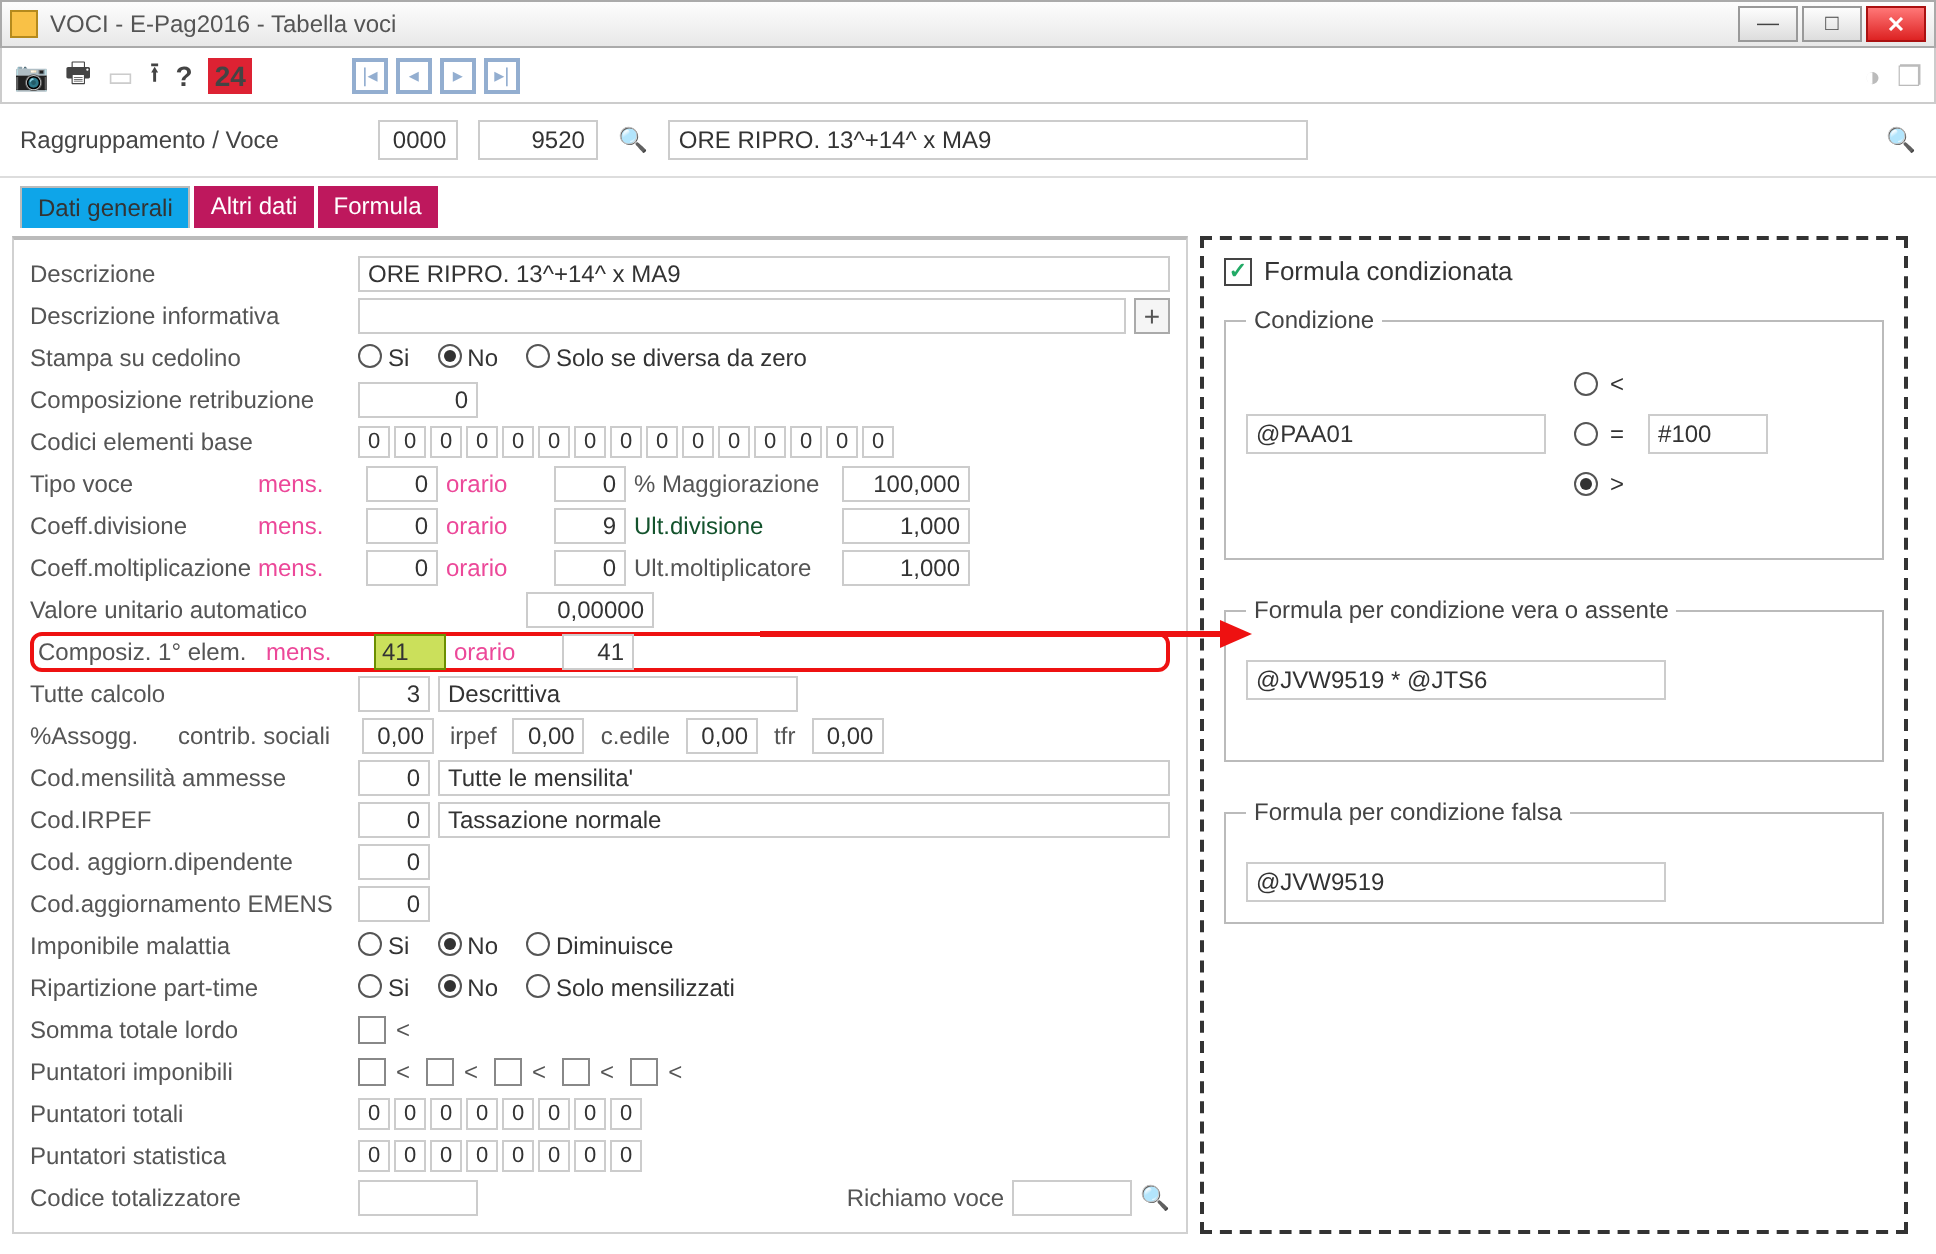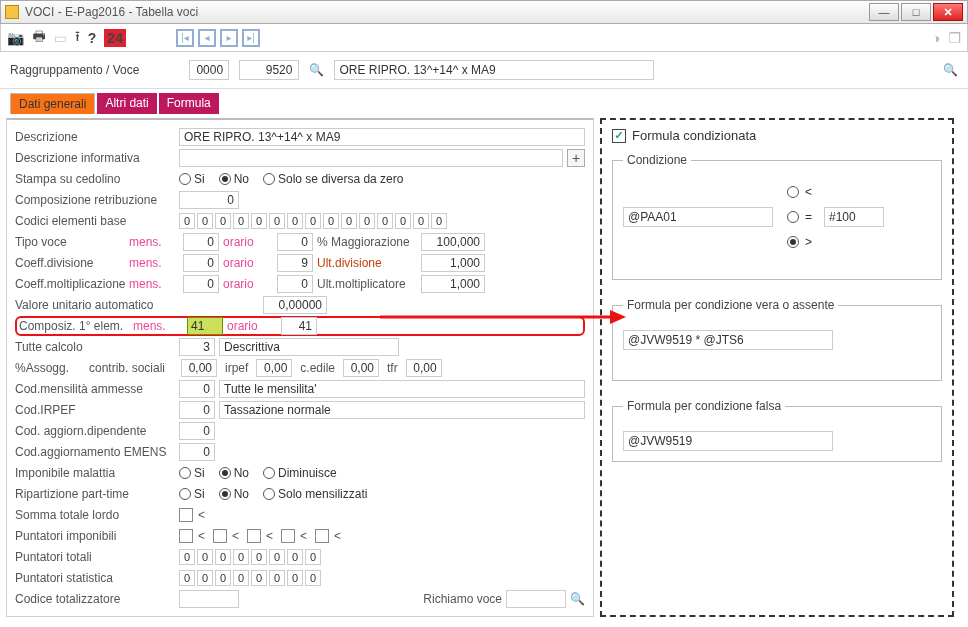--- a/index.html
+++ b/index.html
@@ -20,32 +20,32 @@
   .tb-right { margin-left:auto; display:flex; gap:8px; color:#bbb; font-size:14px; }
 
   .filterbar { padding:8px 10px; display:flex; align-items:center; gap:10px; border-bottom:1px solid #ddd; }
   .filterbar .lbl { color:#444; }
   .filterbar .box { border:1px solid #ccc; padding:2px 6px; height:20px; background:#fff; text-align:right; }
   .filterbar .wide { width:320px; text-align:left; padding-left:4px;}
   .mag { color:#888; font-size:12px; }
 
   .tabs { display:flex; gap:2px; margin:4px 0 0 10px; }
   .tab { padding:3px 8px; font-size:12px; }
-  .tab.active { background:#f97316; border:1px solid #bbb; border-bottom:none; color:#333; }
+  .tab.active { background:#0ea5e9; border:1px solid #bbb; border-bottom:none; color:#333; }
   .tab.inact { background:#be185d; color:#fff; }
 
   .main { display:flex; gap:6px; padding:4px 6px; }
   .leftpanel { border:1px solid #d1d1d1; border-top:2px solid #bbb; padding:6px 8px; width:588px; }
   .row { display:flex; align-items:center; height:20px; margin:1px 0; gap:4px; }
   .lbl2 { width:160px; color:#555; }
   .lbl3 { width:50px; color:#ec4899; }
   .val { border:1px solid #ccc; background:#fff; padding:1px 4px; height:18px; text-align:right; }
   .txt { border:1px solid #ccc; background:#fff; padding:1px 4px; height:18px; flex:1; }
   .plus { border:1px solid #aaa; width:18px; height:18px; display:flex; align-items:center; justify-content:center; font-size:14px; color:#555; background:#f5f5f5;}
-  .radio { display:inline-flex; align-items:center; gap:3px; margin-right:10px; color:#333; }
+  .radio { display:inline-flex; gap:3px; margin-right:10px; color:#333; }
   .rcircle { width:12px; height:12px; border:1px solid #555; border-radius:50%; display:flex; align-items:center; justify-content:center;}
   .rdot { width:6px;height:6px;border-radius:50%; background:#333;}
   .digits { display:flex; gap:2px;}
   .digits .d { width:16px; height:16px; border:1px solid #ccc; text-align:center; font-size:11px; padding-top:1px;}
   .small { width:36px;}
   .med { width:60px;}
   .lg { width:64px;}
   .hl-row { border:2px solid #e11; border-radius:6px; padding:1px 2px; }
   .hl-val { background:#cbe05b !important; border:1px solid #6b8f00; text-align:left; padding-left:3px; }
   .cb { width:14px; height:14px; border:1px solid #888; background:#fff; display:inline-block;}
@@ -173,21 +173,21 @@
       <div class="val small">0</div>
       <div style="width:100px;color:#555;">% Maggiorazione</div>
       <div class="val lg">100,000</div>
     </div>
     <div class="row">
       <div class="lbl2" style="width:110px;">Coeff.divisione</div>
       <div class="lbl3">mens.</div>
       <div class="val small">0</div>
       <div class="lbl3">orario</div>
       <div class="val small">9</div>
-      <div style="width:100px;color:#c2410c;">Ult.divisione</div>
+      <div style="width:100px;color:#14532d;">Ult.divisione</div>
       <div class="val lg">1,000</div>
     </div>
     <div class="row">
       <div class="lbl2" style="width:110px;">Coeff.moltiplicazione</div>
       <div class="lbl3">mens.</div>
       <div class="val small">0</div>
       <div class="lbl3">orario</div>
       <div class="val small">0</div>
       <div style="width:100px;color:#555;">Ult.moltiplicatore</div>
       <div class="val lg">1,000</div>

